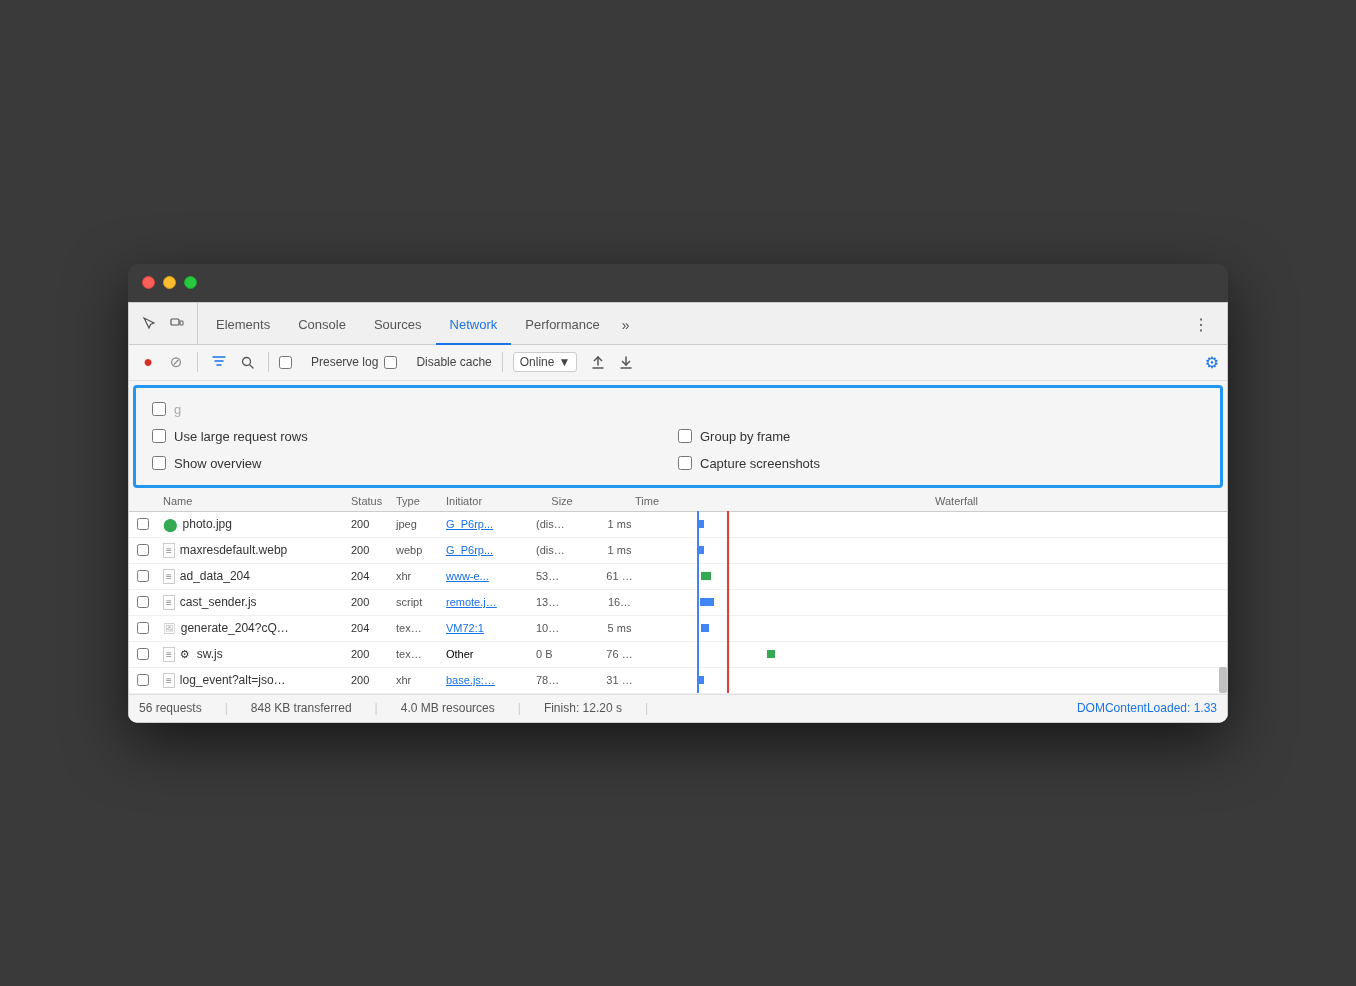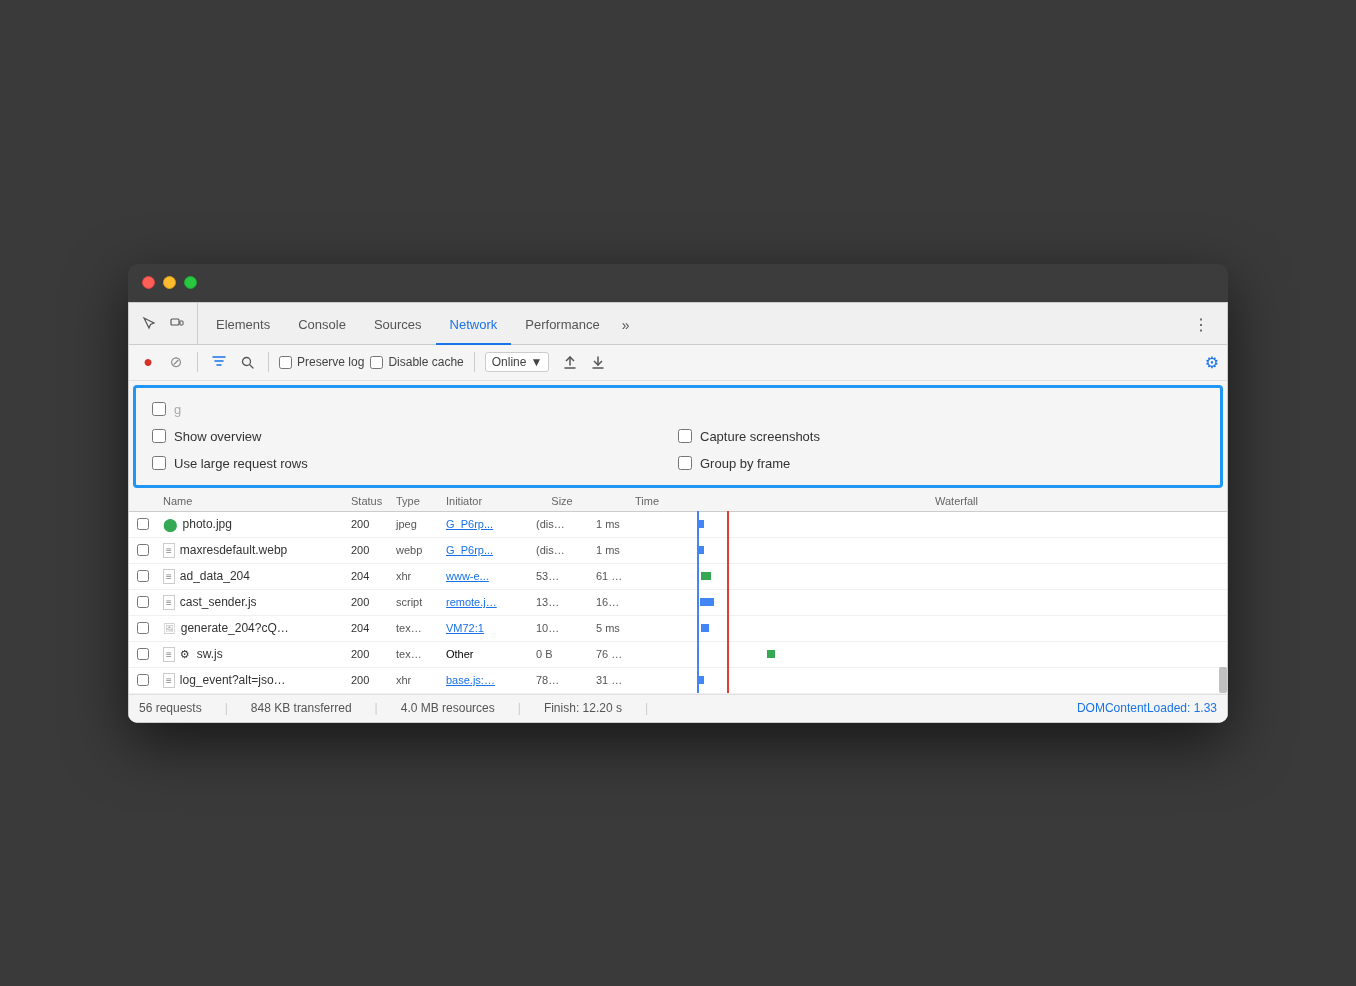--- a/index.html
+++ b/index.html
@@ -162,21 +162,21 @@
       height: 20px;
       background: #ccc;
       margin: 0 4px;
     }
 
     .toolbar-label {
       font-size: 12px;
       color: #444;
       display: flex;
       align-items: center;
-      gap: 5px;
+      gap: 19px;
       cursor: pointer;
       justify-content: space-between;
     }
 
     .toolbar-label input[type="checkbox"] {
       width: 13px;
       height: 13px;
       cursor: pointer;
     }
 
@@ -334,20 +334,21 @@
       padding: 0 4px;
       font-size: 11px;
       color: #555;
     }
 
     .col-time {
       width: 55px;
       padding: 0 4px;
       font-size: 11px;
       color: #555;
+      text-align: center;
     }
 
     .col-waterfall {
       flex: 1;
       padding: 0 4px;
       position: relative;
       height: 26px;
       display: flex;
       align-items: center;
     }
@@ -507,35 +508,35 @@
 
       <div class="settings-row">
         <div class="settings-half">
           <input type="checkbox" style="">
           <span style="color:#aaa;">g</span>
         </div>
       </div>
       <div class="settings-row">
         <div class="settings-half">
           <input type="checkbox" style="">
+          <span>Use large request rows</span>
+        </div>
+        <div class="settings-half">
+          <input type="checkbox" style="">
+          <span>Group by frame</span>
+        </div>
+      </div>
+      <div class="settings-row">
+        <div class="settings-half">
+          <input type="checkbox" style="">
           <span>Show overview</span>
         </div>
         <div class="settings-half">
           <input type="checkbox" style="">
           <span>Capture screenshots</span>
-        </div>
-      </div>
-      <div class="settings-row">
-        <div class="settings-half">
-          <input type="checkbox" style="">
-          <span>Use large request rows</span>
-        </div>
-        <div class="settings-half">
-          <input type="checkbox" style="">
-          <span>Group by frame</span>
         </div>
       </div>
     </div>
 
     <div class="table-header" style="padding-left:28px; font-size:11px; color:#666; display:flex; gap:0; border-bottom:1px solid #ccc;">
       <div style="width:190px; padding:0 6px; overflow:hidden;">Name</div>
       <div style="width:45px; padding:0 4px;">Status</div>
       <div style="width:50px; padding:0 4px;">Type</div>
       <div style="width:90px; padding:0 4px;">Initiator</div>
       <div style="width:60px; padding:0 4px;text-align:center;">Size</div>

